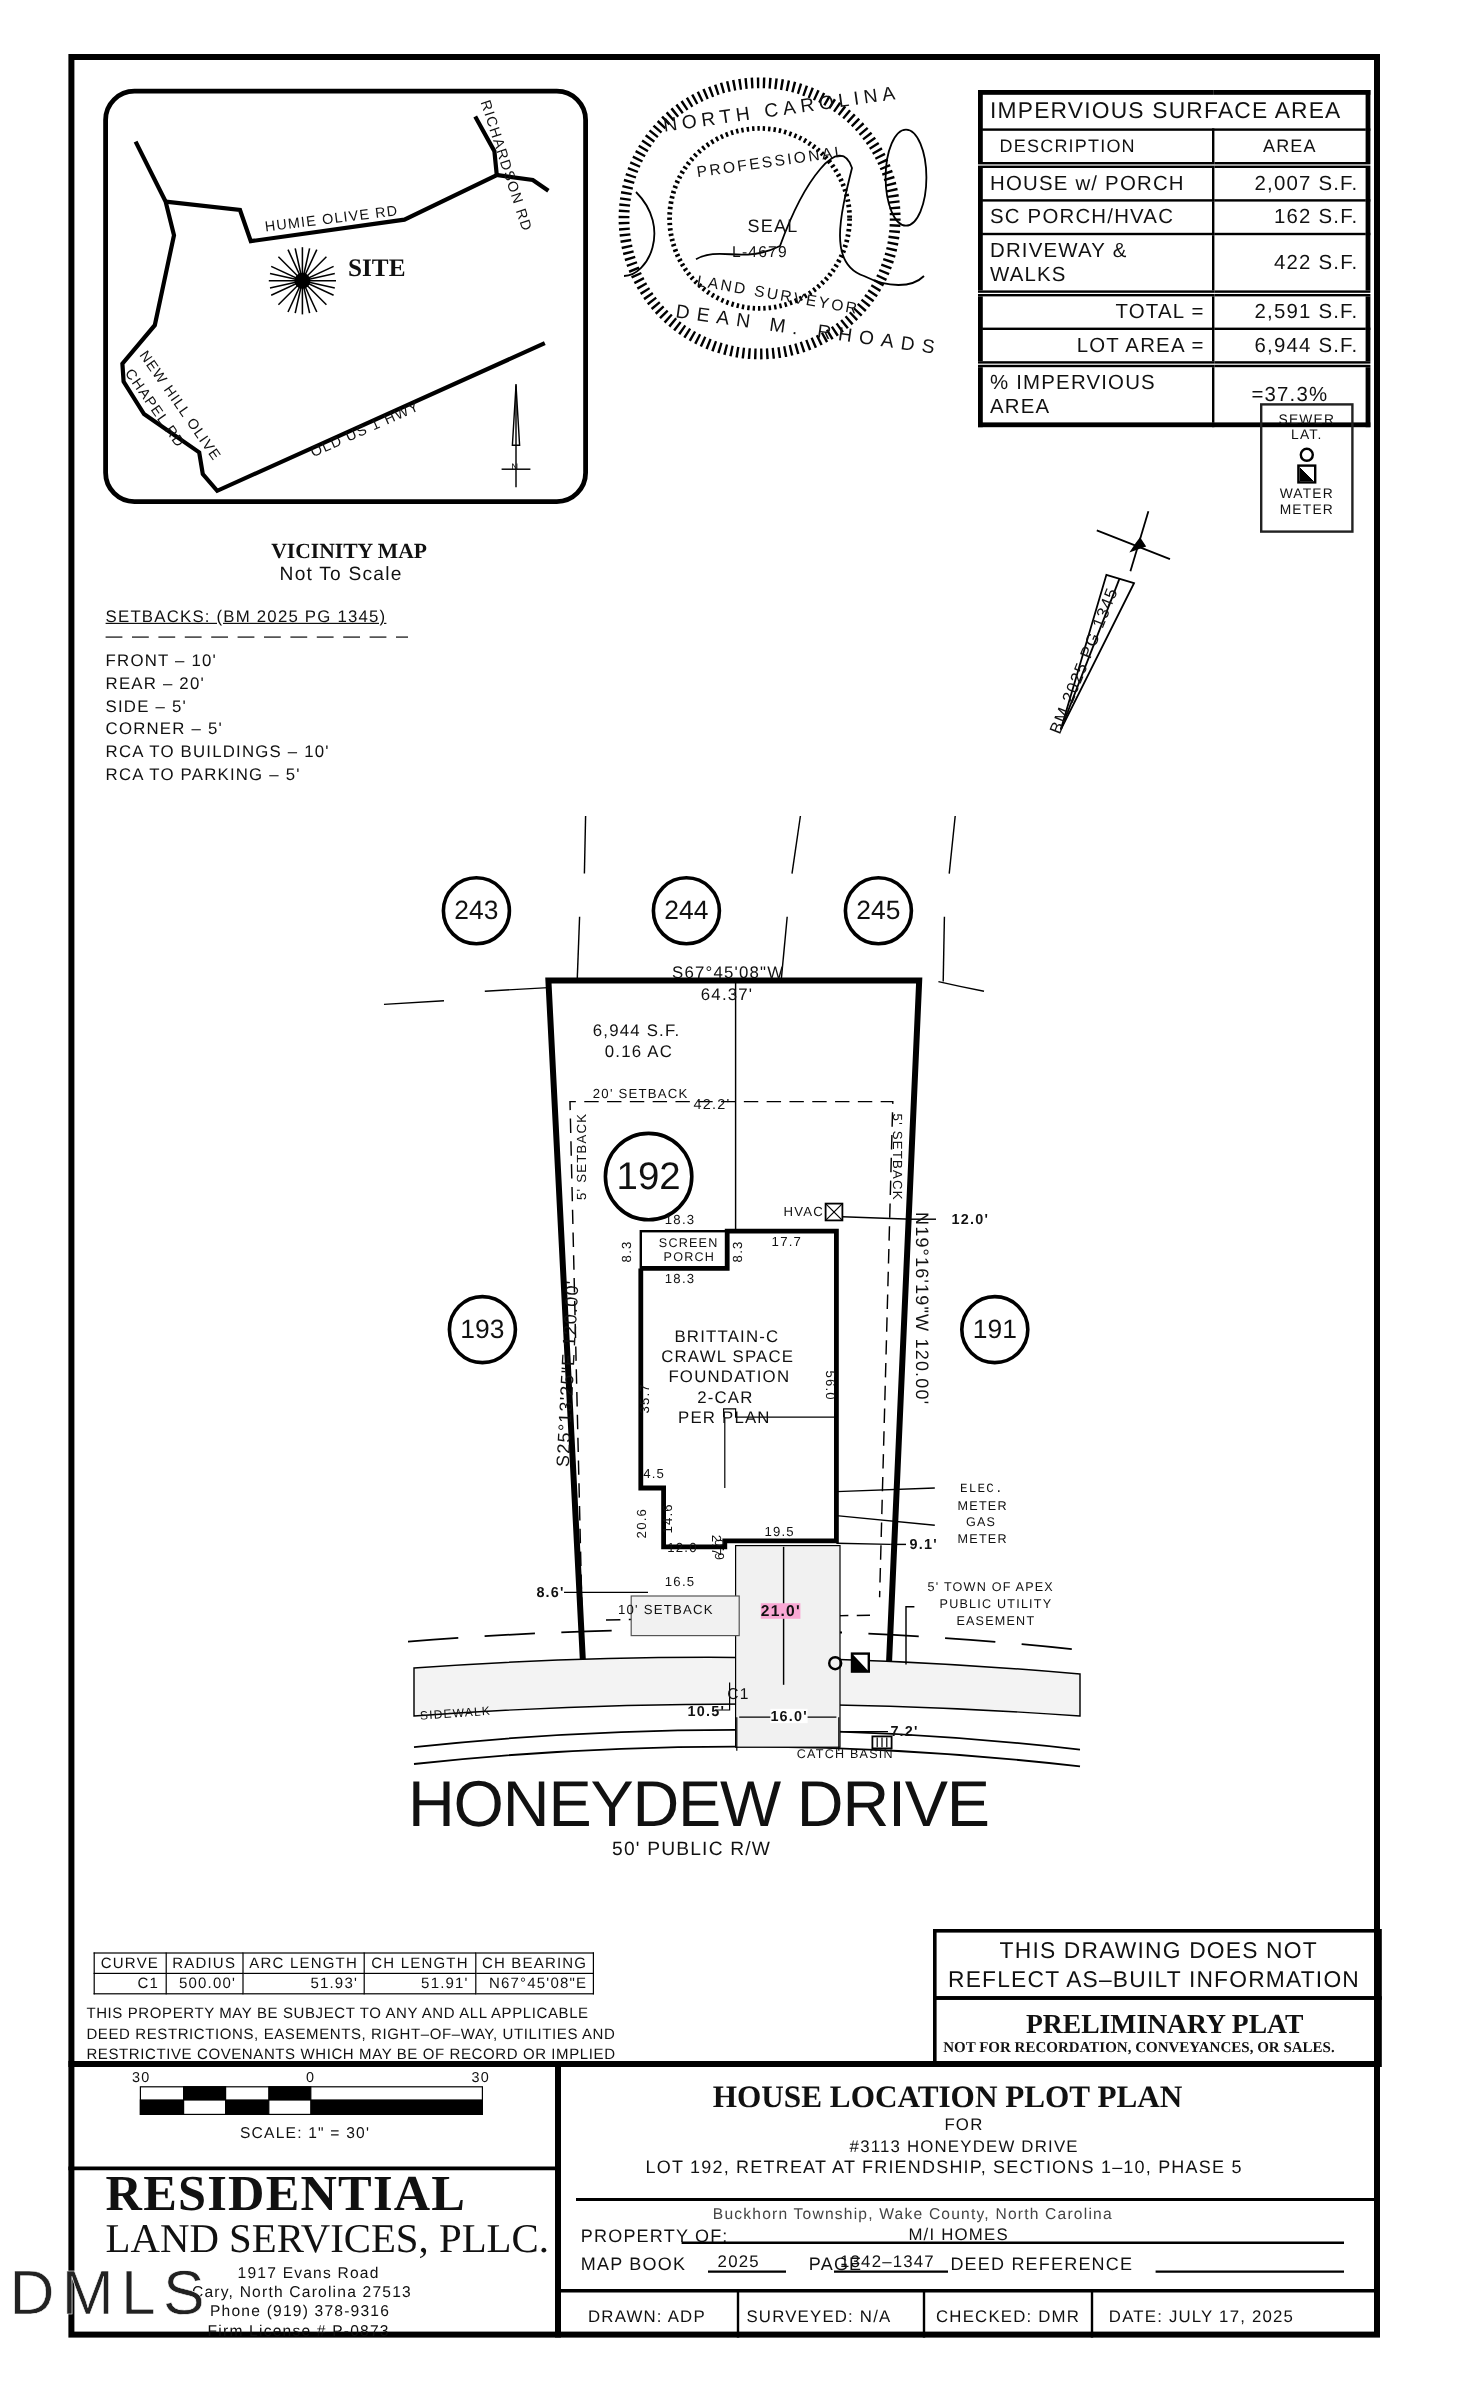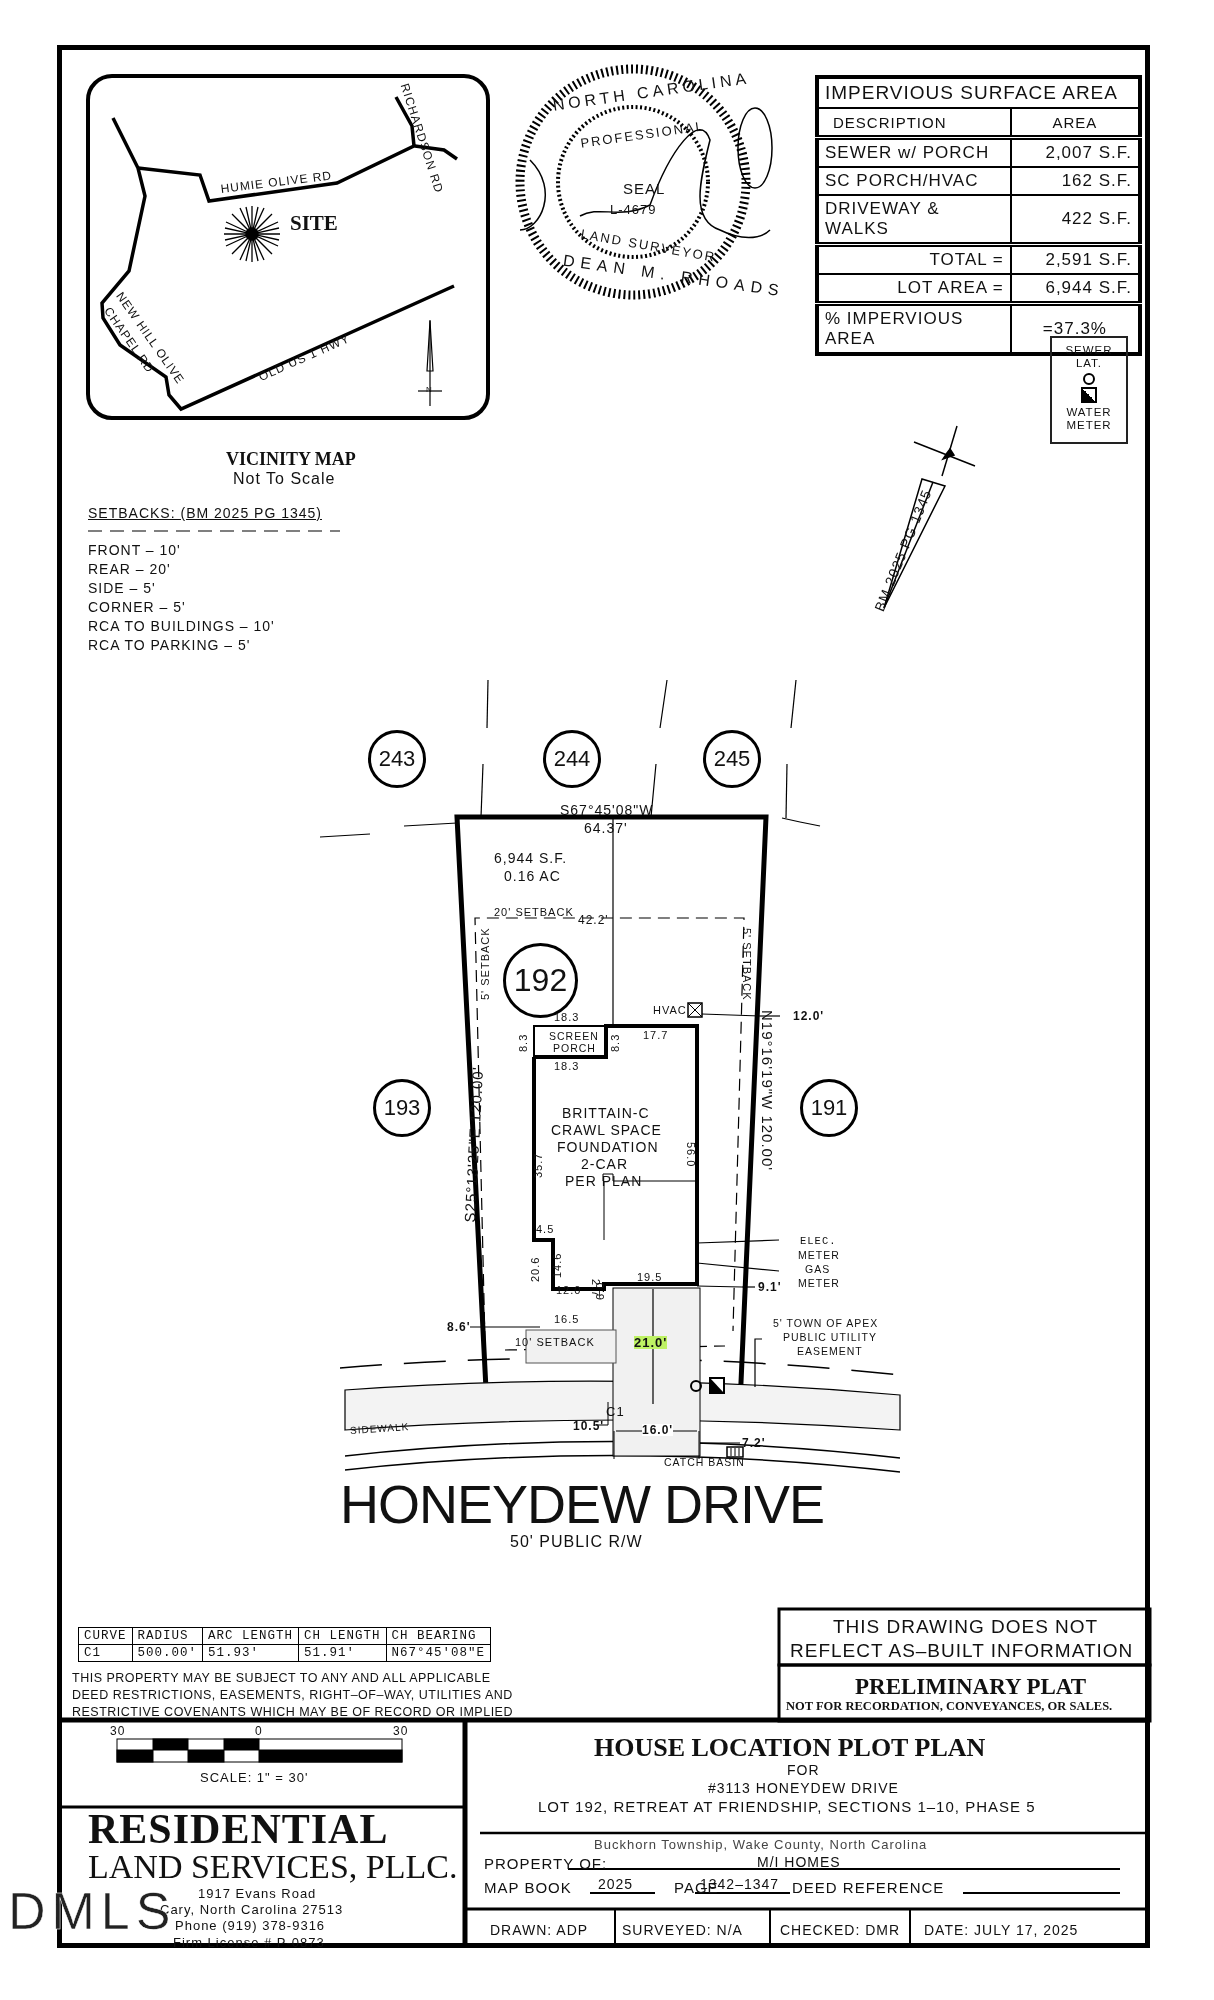--- a/index.html
+++ b/index.html
@@ -6,21 +6,21 @@
   body{width:1214px;height:2000px;position:relative;overflow:hidden;font-family:"Liberation Sans","DejaVu Sans",sans-serif;color:#111;}
   .frame{position:absolute;left:57px;top:45px;width:1093px;height:1903px;border:5px solid #000;box-sizing:border-box;}
   svg{position:absolute;left:0;top:0;}
   .t{position:absolute;white-space:nowrap;line-height:1;}
   .cad{font-family:"Liberation Sans","DejaVu Sans",sans-serif;letter-spacing:1px;}
   .serif{font-family:"Liberation Serif","DejaVu Serif",serif;}
   table.imp{position:absolute;left:815px;top:75px;width:327px;border-collapse:collapse;border:4px solid #000;font-size:17px;letter-spacing:1px;}
   table.imp td{border:2px solid #000;padding:3px 6px;height:20px;}
   table.imp tr.sep td{border-top:5px double #000;}
   table.curve{position:absolute;left:78px;top:1627px;border-collapse:collapse;font-size:12.5px;}
-  table.curve td{border:1.5px solid #000;padding:1px 5px;text-align:left;font-family:Liberation Mono, monospace;}
+  table.curve td{border:1.5px solid #000;padding:1px 5px;text-align:right;}
   .lot-circle{position:absolute;border:3px solid #000;border-radius:50%;display:flex;align-items:center;justify-content:center;font-weight:normal;box-sizing:border-box;}
   .legend{position:absolute;left:1050px;top:336px;width:78px;height:108px;border:2px solid #222;box-sizing:border-box;text-align:center;font-size:11.5px;line-height:13px;padding-top:6px;}
 </style>
 </head>
 <body>
 
 <div class="frame"></div>
 
 <svg width="1214" height="2000" viewBox="0 0 1214 2000">
 
@@ -192,21 +192,21 @@
 <table class="imp">
   <tbody>
       <tr>
         <td colspan="2" style="font-size:19px;">IMPERVIOUS SURFACE AREA</td>
       </tr>
   <tr>
     <td style="width:60%;font-size:15px;padding-left:14px;">DESCRIPTION</td>
     <td style="text-align:center;font-size:15px;">AREA</td>
   </tr>
   <tr class="sep">
-    <td>SEWER w/ PORCH</td>
+    <td>HOUSE w/ PORCH</td>
     <td style="text-align:right;">2,007 S.F.</td>
   </tr>
   <tr>
     <td>SC PORCH/HVAC</td>
     <td style="text-align:right;">162 S.F.</td>
   </tr>
   <tr>
     <td>DRIVEWAY &amp; WALKS</td>
     <td style="text-align:right;">422 S.F.</td>
   </tr>
@@ -258,21 +258,21 @@
 <div class="t cad" style="left:494px;top:907px;font-size:11px;">20' SETBACK</div>
 <div class="t cad" style="left:578px;top:914px;font-size:12px;font-weight:normal;">42.2'</div>
 <div class="t cad" style="left:480px;top:1000px;font-size:11px;transform:rotate(-90deg);transform-origin:left top;">5' SETBACK</div>
 <div class="t cad" style="left:752px;top:928px;font-size:11px;transform:rotate(90deg);transform-origin:left top;">5' SETBACK</div>
 <div class="t cad" style="left:462px;top:1222px;font-size:15px;transform:rotate(-87deg);transform-origin:left top;">S25°13'25"E   120.00'</div>
 <div class="t cad" style="left:775px;top:1010px;font-size:15px;transform:rotate(90deg);transform-origin:left top;">N19°16'19"W   120.00'</div>
 <div class="t cad" style="left:653px;top:1005px;font-size:11px;">HVAC</div>
 <div class="t cad" style="left:793px;top:1010px;font-size:12px;font-weight:bold;">12.0'</div>
 <div class="t cad" style="left:758px;top:1281px;font-size:12px;font-weight:bold;">9.1'</div>
 <div class="t cad" style="left:447px;top:1321px;font-size:12px;font-weight:bold;">8.6'</div>
-<div class="t cad" style="left:634px;top:1336px;font-size:13px;font-weight:bold;background:#bef264;">21.0'</div>
+<div class="t cad" style="left:634px;top:1336px;font-size:13px;font-weight:bold;background:#f9a8d4;">21.0'</div>
 <div class="t cad" style="left:515px;top:1337px;font-size:11px;">10' SETBACK</div>
 
 <div class="t cad" style="left:549px;top:1031px;font-size:10.5px;">SCREEN</div>
 <div class="t cad" style="left:553px;top:1043px;font-size:10.5px;">PORCH</div>
 <div class="t cad" style="left:562px;top:1106px;font-size:14px;">BRITTAIN-C</div>
 <div class="t cad" style="left:551px;top:1123px;font-size:14px;">CRAWL SPACE</div>
 <div class="t cad" style="left:557px;top:1140px;font-size:14px;">FOUNDATION</div>
 <div class="t cad" style="left:581px;top:1157px;font-size:14px;">2-CAR</div>
 <div class="t cad" style="left:565px;top:1174px;font-size:14px;">PER PLAN</div>
 

